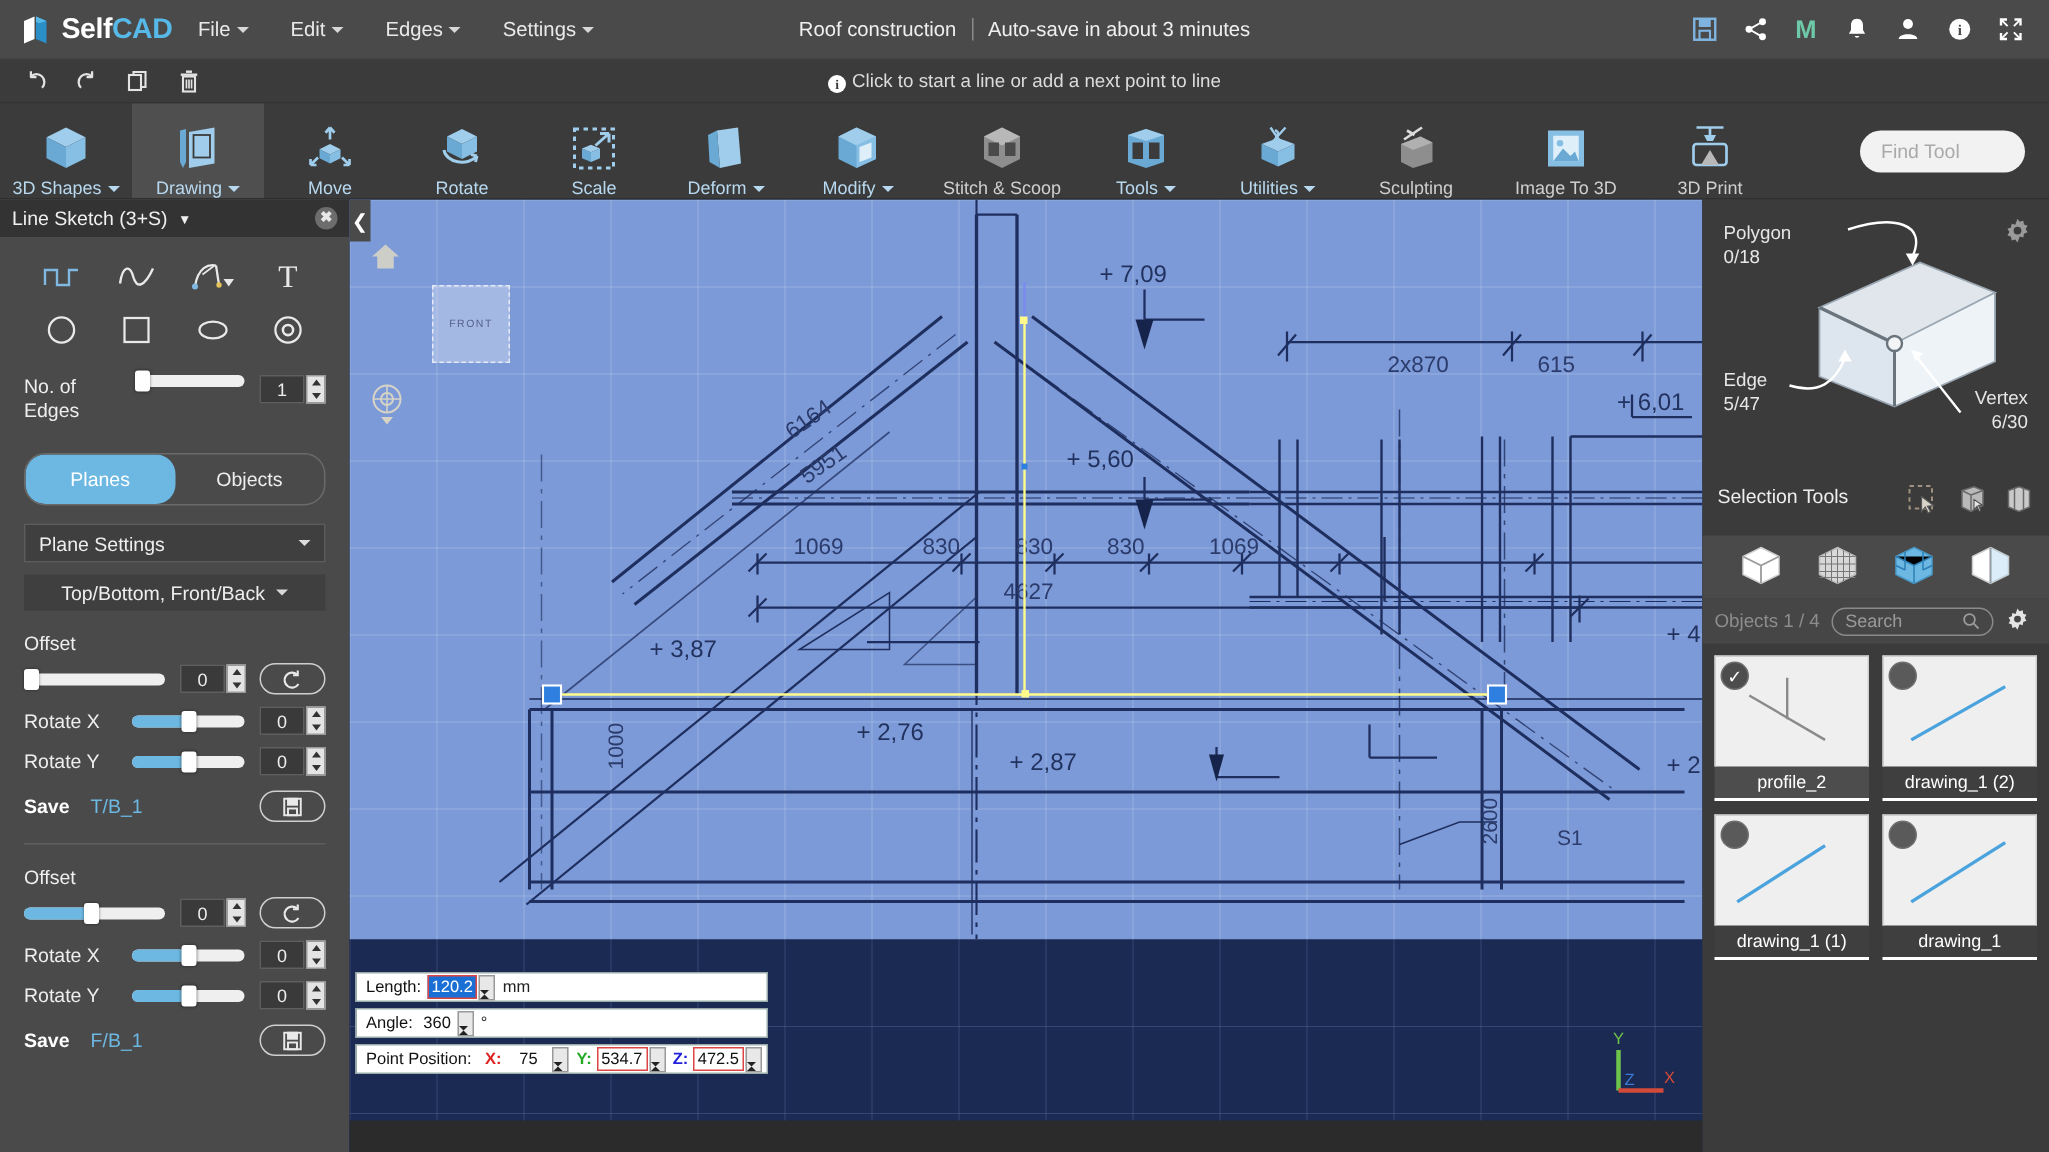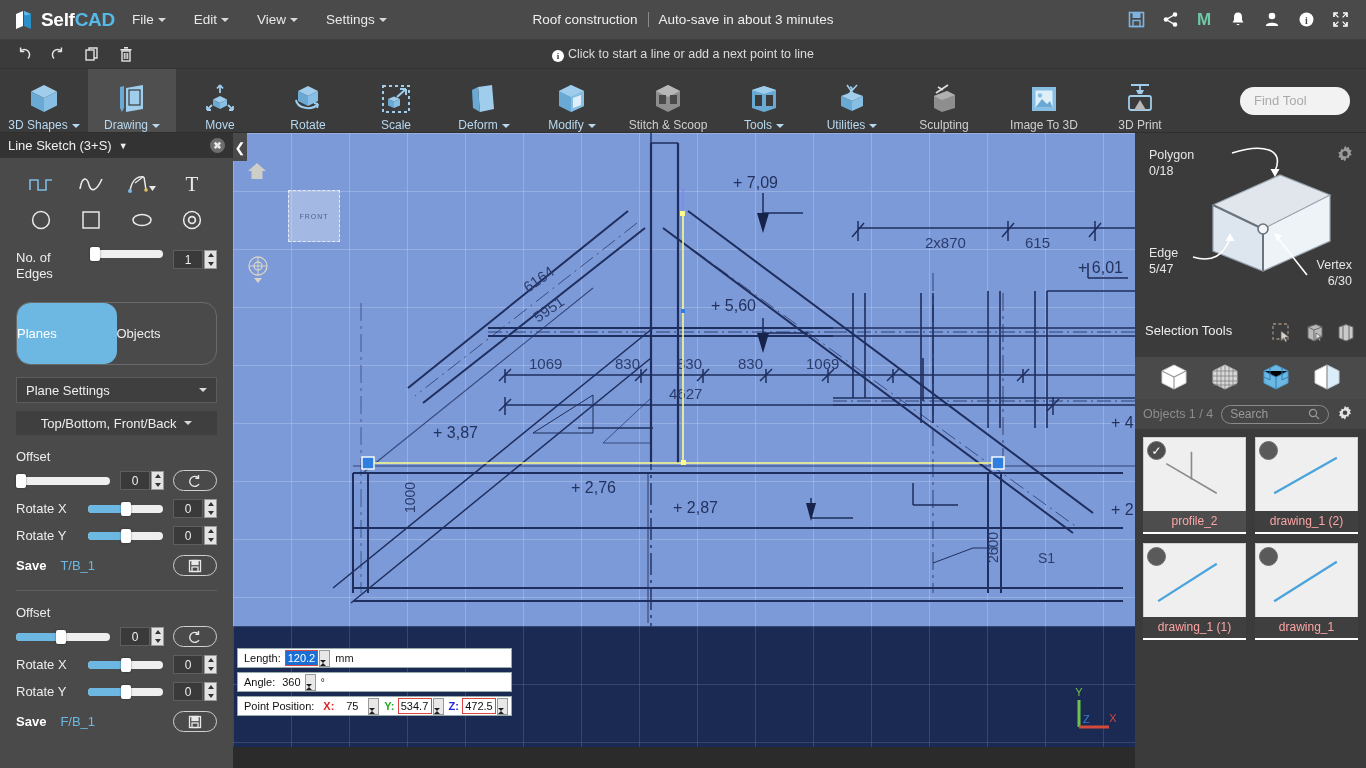--- a/index.html
+++ b/index.html
@@ -116,21 +116,21 @@
   }
   .spin div { flex:1; display:flex; align-items:center; justify-content:center; }
   .spin .ar { width:0;height:0;border-left:3px solid transparent;border-right:3px solid transparent; }
   .spin .up .ar { border-bottom:4px solid #333; }
   .spin .dn .ar { border-top:4px solid #333; }
 
   .seg {
     display:flex; margin-top:20px; border-radius:14px; overflow:hidden;
     border:1px solid #6a6a6a;
   }
-  .seg div { flex:1; text-align:left; padding:23px 0; font-size:13px; cursor:pointer; }
+  .seg div { flex:1; text-align:center; padding:9px 0; font-size:13px; cursor:pointer; }
   .seg .on { background:#6cb8e2; color:#fff; border-radius:13px; }
   .seg .off { color:#eee; }
 
   .dropdown {
     margin-top:12px; height:26px; background:#3f3f3f; border:1px solid #5c5c5c;
     display:flex; align-items:center; padding:0 9px; font-size:13px; color:#eee; cursor:pointer;
   }
   .dropdown .caret { margin-left:auto; border-top-color:#ddd; }
   .subdrop {
     margin-top:8px; height:24px; background:#3f3f3f; display:flex; align-items:center;
@@ -254,21 +254,21 @@
   .objgrid {
     padding:8px 8px 0 8px; display:grid; grid-template-columns:1fr 1fr;
     gap:9px;
   }
   .card { position:relative; cursor:pointer; }
   .card .thumb {
     height:74px; background:#efefef; position:relative; overflow:hidden;
     border:1px solid #cfcfcf; border-bottom:none;
   }
   .card .name {
-    background:#3f3f3f; color:#fca5a5; font-size:12px; text-align:center;
+    background:#3f3f3f; color:#ffffff; font-size:12px; text-align:center;
     padding:3px 0 4px 0; border-bottom:2px solid #fff;
   }
   .card.sel .name { background:#4d4d4d; }
   .chk {
     position:absolute; left:4px; top:4px; width:19px; height:19px; border-radius:50%;
     background:#5a5a5a; border:1px solid #6f6f6f; z-index:2;
     display:flex; align-items:center; justify-content:center;
   }
   .chk.on { background:#4d4d4d; }
   .chk .mk { color:#fff; font-size:12px; }
@@ -284,21 +284,21 @@
         <svg width="22" height="22" viewBox="0 0 22 22">
           <path d="M2 5 L9 2 L9 17 L2 20 Z" fill="#ffffff"></path>
           <path d="M10 2 L17 5 L17 20 L10 17 Z" fill="#2a8fc7"></path>
           <path d="M10 2 L17 5 L12 6.5 L10 5.5 Z" fill="#56b9e8"></path>
         </svg>
       </span>
       <span class="logo-text"><span class="w">Self</span><span class="b">CAD</span></span>
     </div>
     <div class="menu-item"><span>File</span><i class="caret"></i></div>
     <div class="menu-item"><span>Edit</span><i class="caret"></i></div>
-    <div class="menu-item"><span>View</span><i class="caret"></i></div>
+    <div class="menu-item"><span>Edges</span><i class="caret"></i></div>
     <div class="menu-item"><span>Settings</span><i class="caret"></i></div>
 
     <div class="title-center">
       <span>Roof construction</span><span class="sep"></span><span>Auto-save in about 3 minutes</span>
     </div>
 
     <div class="topright">
       <div class="ticon">
         <svg width="17" height="17" viewBox="0 0 17 17">
             <rect x="1.5" y="1.5" width="14" height="14" fill="none" stroke="#7fb4e0" stroke-width="1.6"></rect>

